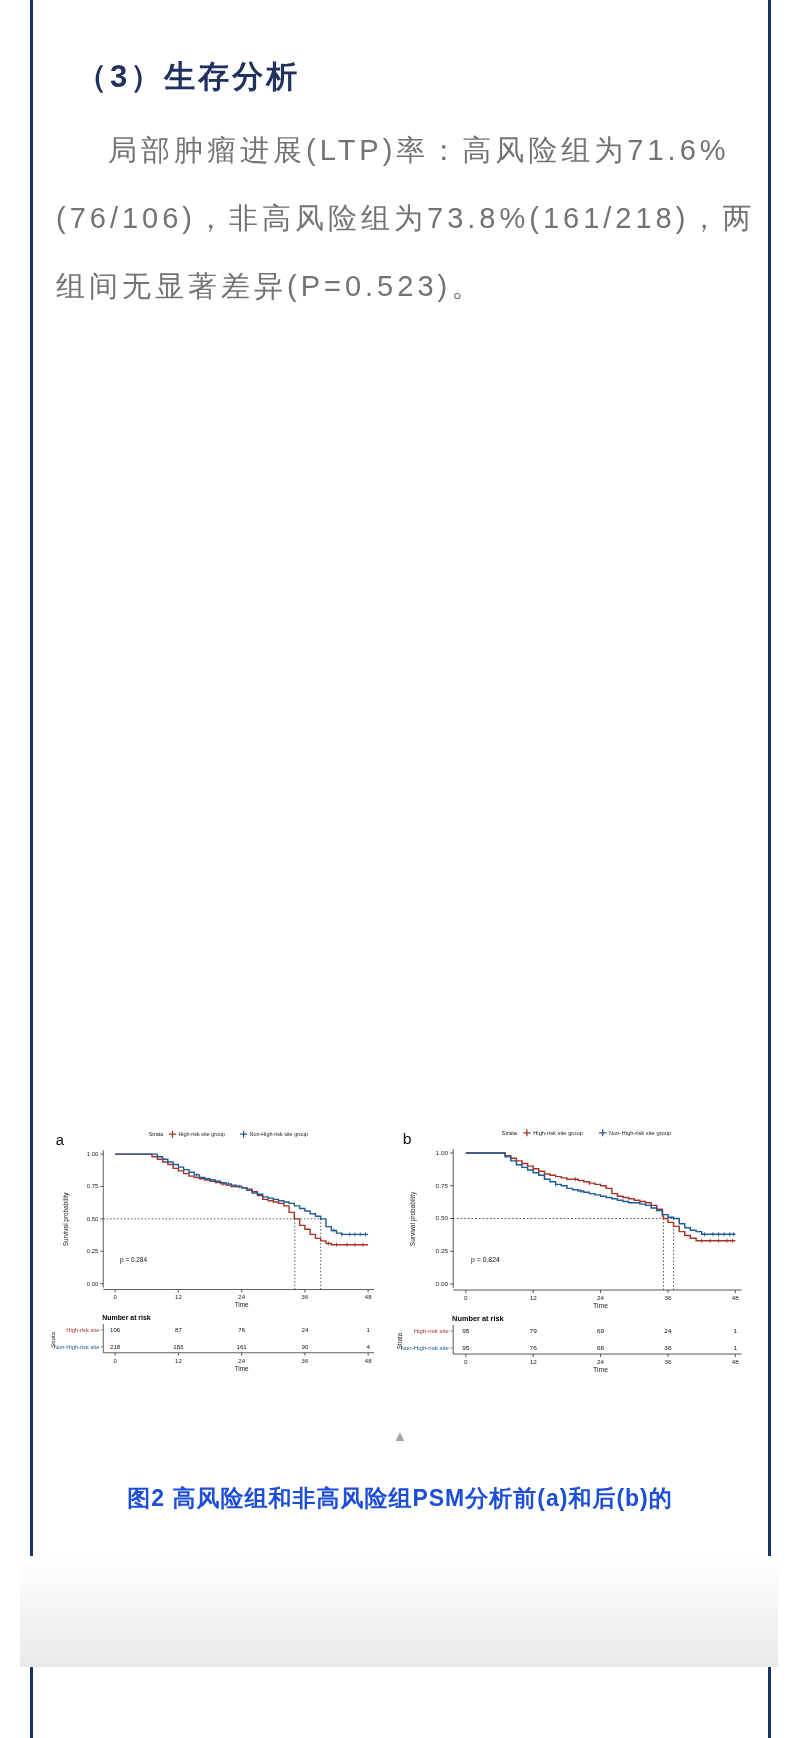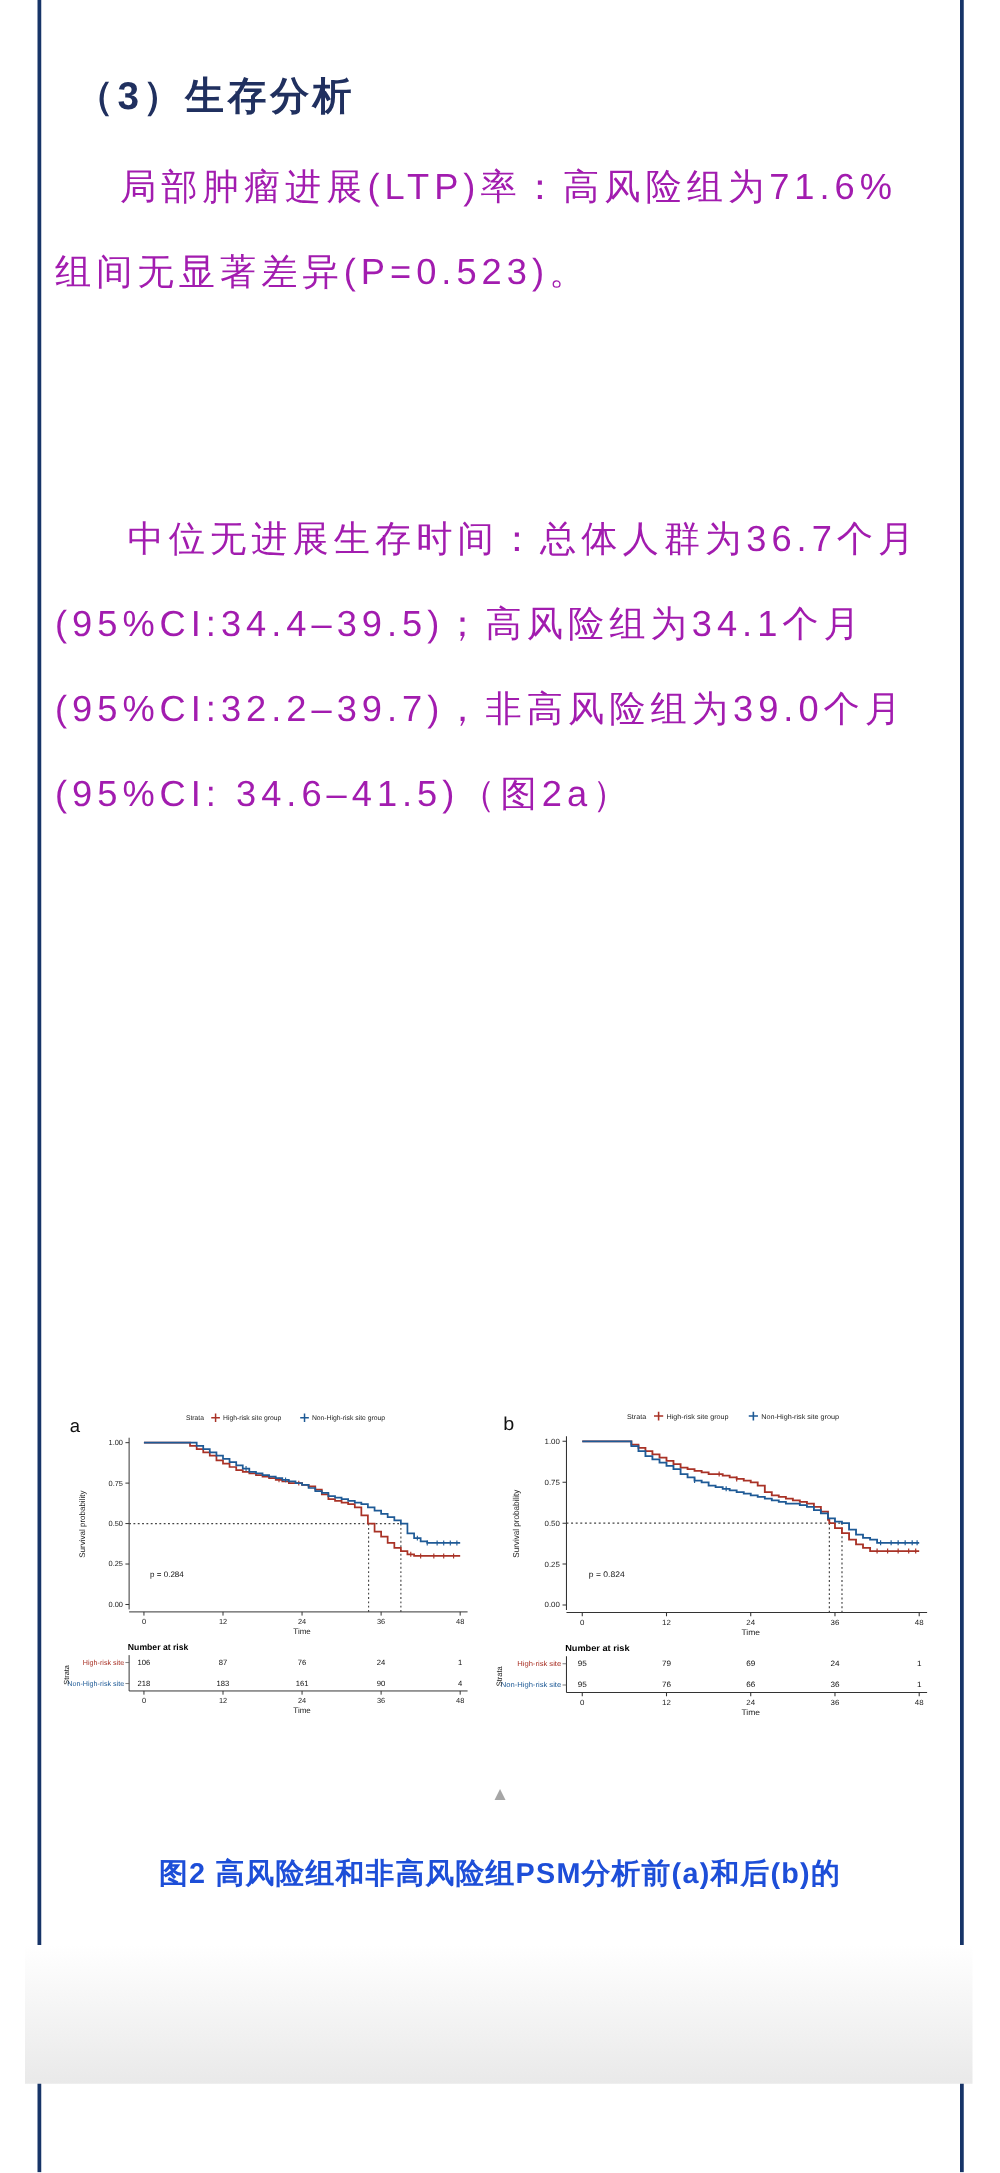--- a/index.html
+++ b/index.html
@@ -1,22 +1,22 @@
 <!DOCTYPE html>
 <html><head>
 <meta charset="utf-8">
 <style>
   html,body{margin:0;padding:0;background:#ffffff;}
   .page{position:relative;width:800px;height:1738px;background:#ffffff;overflow:hidden;
         font-family:"Liberation Sans",sans-serif;}
   .border-left{position:absolute;left:30px;top:0;width:3px;height:1738px;background:#173468;z-index:1;}
   .border-right{position:absolute;left:768px;top:0;width:3px;height:1738px;background:#173468;z-index:1;}
-  .title{position:absolute;left:60px;top:56px;margin:0;font-size:31px;font-weight:bold;
+  .title{position:absolute;left:76px;top:56px;margin:0;font-size:31px;font-weight:bold;
          color:#20305f;letter-spacing:3px;white-space:nowrap;}
-  .para{position:absolute;left:44px;width:716px;color:#a21caf;font-size:29px;letter-spacing:4px;}
+  .para{position:absolute;left:56px;width:716px;color:#737373;font-size:29px;letter-spacing:4px;}
   .para .line{height:68px;line-height:68px;white-space:nowrap;overflow:hidden;}
   .p1{top:116px;}
   .p2{top:398px;}
   .p3{top:749px;}
   .ind-52{text-indent:52px;}
   .ind-58{text-indent:58px;}
   .ind-18{text-indent:18px;}
   .km-svg{position:absolute;top:1120px;background:#ffffff;}
   #km-a{left:44px;}
   #km-b{left:390px;}
@@ -32,29 +32,24 @@
 <body>
 
 <div class="page">
   <div class="border-left"></div>
   <div class="border-right"></div>
 
   <h2 class="title">（3）生存分析</h2>
 
   <div class="para p1">
     <div class="line ind-52">局部肿瘤进展(LTP)率：高风险组为71.6%</div>
+    <div class="line">(76/106)，非高风险组为73.8%(161/218)，两</div>
     <div class="line">组间无显著差异(P=0.523)。</div>
   </div>
 
-  <div class="para p2">
-    <div class="line ind-58">中位无进展生存时间：总体人群为36.7个月</div>
-    <div class="line">(95%CI:34.4–39.5)；高风险组为34.1个月</div>
-    <div class="line">(95%CI:32.2–39.7)，非高风险组为39.0个月</div>
-    <div class="line">(95%CI: 34.6–41.5)（图2a）</div>
-  </div>
 
 
   <svg id="km-a" class="km-svg" width="336" height="258" viewBox="0 0 340 258">
       <text x="12" y="24" font-size="15" fill="#111">a</text>
       <text x="106" y="15" font-size="5.5" fill="#222">Strata</text>
       <path d="M126.5,12.8 H133.5 M130,9.3 V16.3" stroke="#a93226" stroke-width="1.2" fill="none"></path>
       <text x="136" y="15" font-size="5.5" fill="#222">High-risk site group</text>
       <path d="M198.5,12.8 H205.5 M202,9.3 V16.3" stroke="#1e5a96" stroke-width="1.2" fill="none"></path>
       <text x="208" y="15" font-size="5.5" fill="#222">Non-High-risk site group</text>
       <line x1="60" y1="29" x2="60" y2="168" stroke="#333" stroke-width="0.8"></line>

